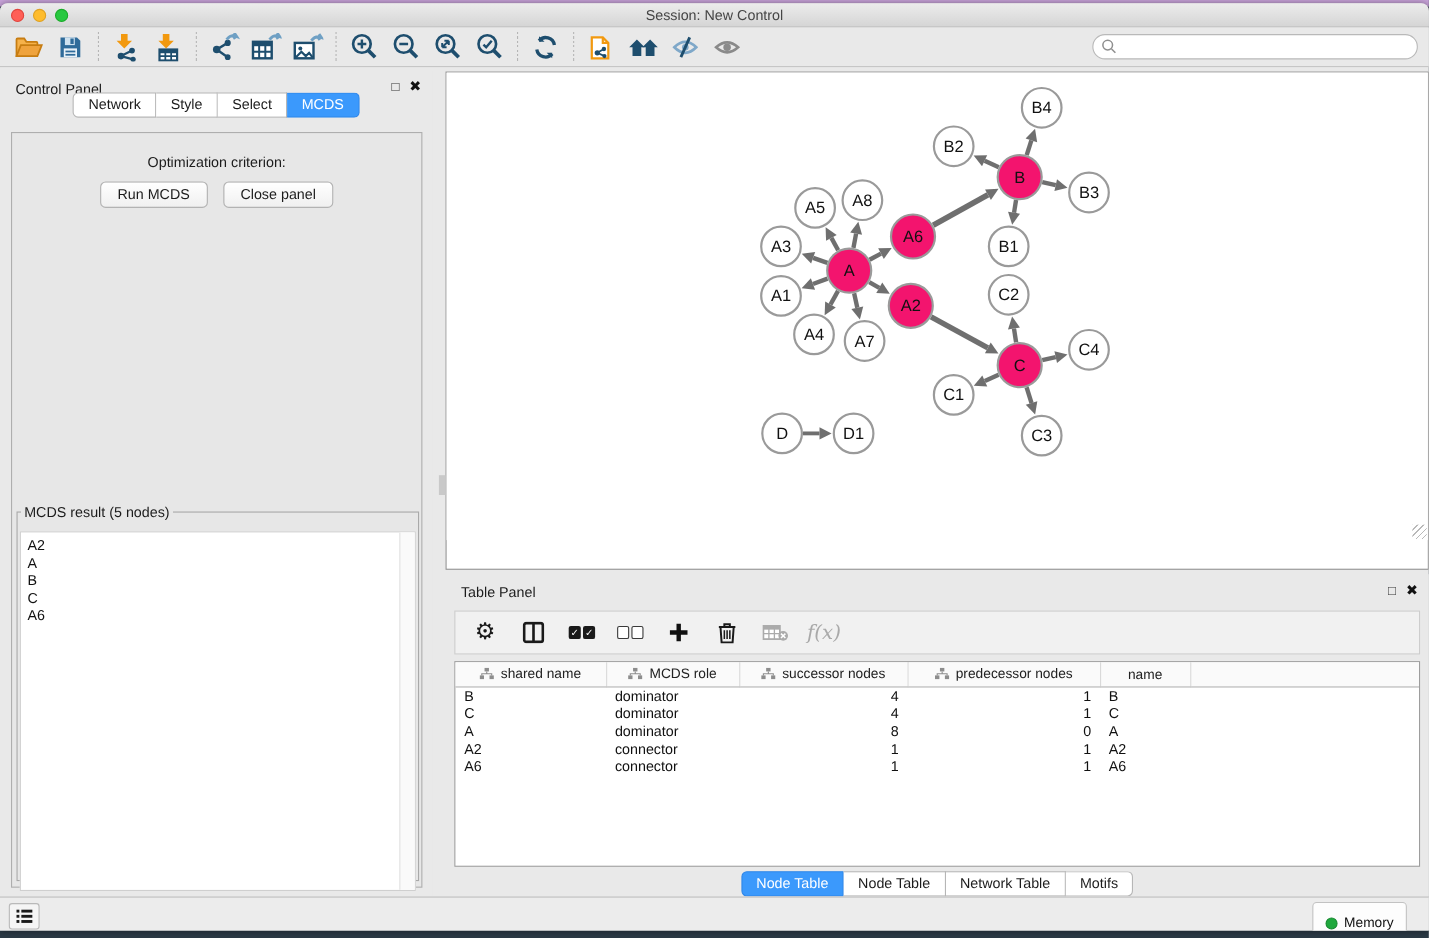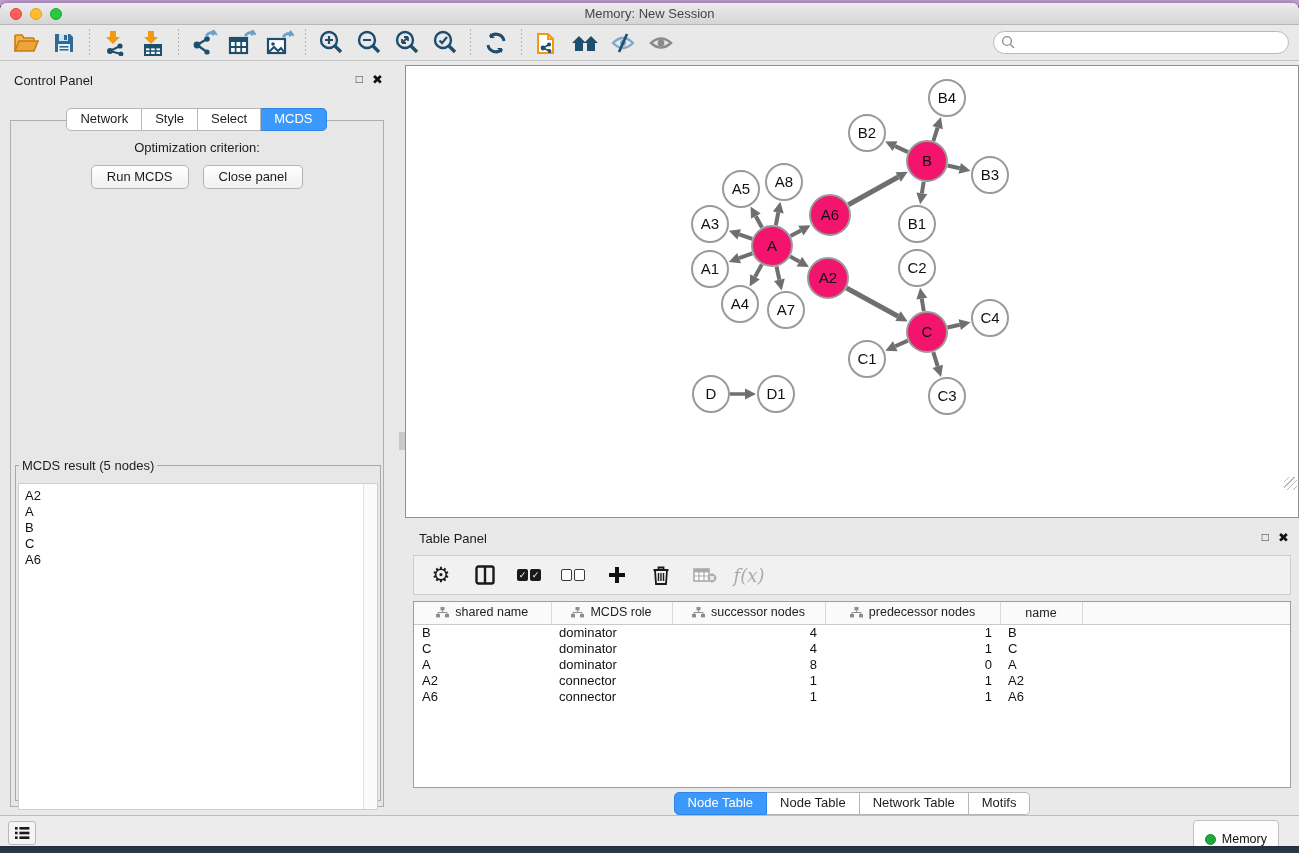--- a/index.html
+++ b/index.html
@@ -38,21 +38,21 @@
   .search-icon { position:absolute; left:8px; top:4px; }
 
   
   .panel-head-icons { position:absolute; right:10px; top:0; height:100%; display:flex; align-items:center; gap:9px;
     font-size:12px; color:#222; }
   .ph-float { font-size:12px; color:#333; } .ph-close { font-weight:bold; font-size:13px; color:#111; }
 
   
   .control-panel { position:absolute; left:0; top:61px; width:393px; height:751px; background:#e9e9e9; }
   .cp-title { position:relative; height:30px; font-size:13px; color:#1c1c1c; padding:9px 0 0 14px; }
-  .cp-tabs { position:absolute; left:0; top:44px; width:100%; display:flex; justify-content:center; }
+  .cp-tabs { position:absolute; left:0; top:20px; width:100%; display:flex; justify-content:center; }
   .seg { display:flex; }
   .seg .seg-item { font-size:13px; color:#1c1c1c; background:#fff; border:1px solid #b6b6b6;
     border-left:none; padding:2px 13px 3px; line-height:16px; }
   .seg .seg-item:first-child { border-left:1px solid #b6b6b6; border-radius:5px 0 0 5px; }
   .seg .seg-item:last-child { border-radius:0 5px 5px 0; }
   .seg .seg-item.active { background:#3b99fc; border-color:#2f86e8; color:#fff; }
   .cp-content { position:absolute; left:10px; top:56px; width:374px; height:687px;
     background:#e7e7e7; border:1px solid #aeaeae; }
   .opt-label { text-align:center; font-size:13px; color:#1c1c1c; margin-top:19px; }
   .opt-select { position:relative; margin:7px auto 0; width:313px; height:24px; background:#fff;
@@ -128,21 +128,21 @@
 <div class="desktop">
   <div class="purple-strip"></div>
   <div class="app">
 
     <div class="titlebar">
       <div class="traffic">
         <span class="tl red"></span>
         <span class="tl yellow"></span>
         <span class="tl green"></span>
       </div>
-      <div class="title">Memory: New Session</div>
+      <div class="title">Session: New Control</div>
     </div>
 
     <div class="toolbar">
       <div class="tb-group">
         <span class="tb-btn">
           <svg width="26" height="22" viewBox="0 0 26 22">
             <path d="M2 19 L2 4 Q2 3 3 3 L9 3 L11 6 L20 6 Q21 6 21 7 L21 9" fill="#f6b24a" stroke="#c77d12" stroke-width="1.6"></path>
             <path d="M2 19 L6 9 L25 9 L21 19 Z" fill="#efa33d" stroke="#c77d12" stroke-width="1.6"></path>
           </svg>
         </span>

